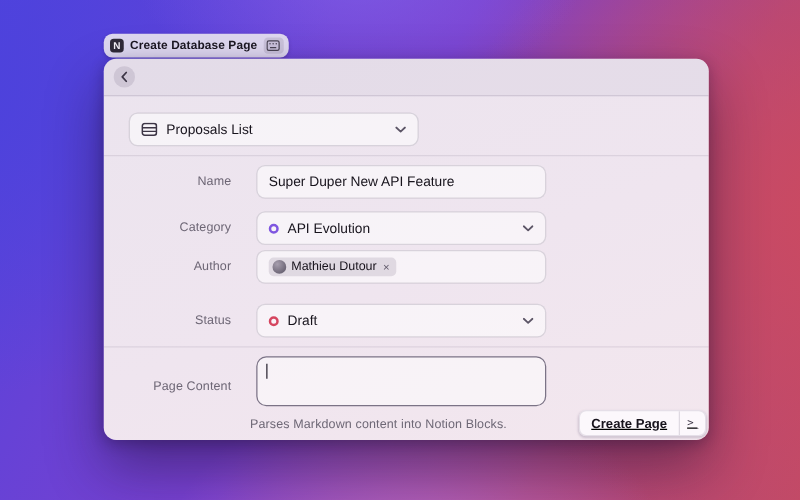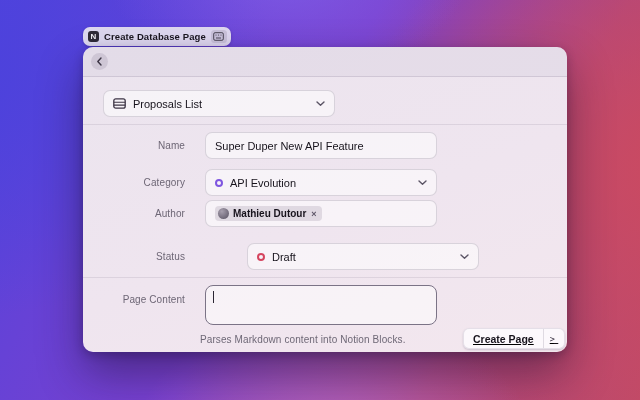--- a/index.html
+++ b/index.html
@@ -53,22 +53,22 @@
   }
 
   .divider { position:absolute; left:0; right:0; height:1px; background:rgba(60,45,80,.10); }
   .d1 { top:77px; } .d2 { top:230px; }
 
   .row { position:absolute; left:0; width:100%; display:flex; align-items:center; }
   .row-database { top:43px; height:27px; }
   .row-name     { top:85px; height:27px; }
   .row-category { top:122px; height:27px; }
   .row-author   { top:159px; height:15px; }
-  .row-status   { top:196px; height:27px;gap:42px; }
-  .row-content  { top:238px; align-items:flex-start; }
+  .row-status   { top:196px; height:27px; }
+  .row-content  { top:238px; align-items:center; }
 
   .flabel {
     width:102px; text-align:right; font-size:10px; color:#6d6675;
     flex:none; letter-spacing:.1px;
   }
   .row-content .flabel { padding-top:9px; }
 
   .control {
     margin-left:20px; width:232px; height:27px; border-radius:7px;
     background:rgba(255,255,255,.55); border:1px solid rgba(60,45,80,.17);
@@ -77,21 +77,21 @@
   }
   .select { cursor:pointer;text-align:right; }
   .select .chev { margin-left:auto; flex:none; display:flex; }
   input.control { font-family:"Liberation Sans", sans-serif; outline:none; }
 
   .ring { width:8px; height:8px; border-radius:50%; border:2.5px solid #7f56e0; flex:none; }
 
   .chip {
     display:inline-flex; align-items:center; gap:4px;
     background:rgba(60,45,80,.13); border-radius:4px; padding:2px 5px 2px 3px;
-    font-size:10px; font-weight:700; color:#17131c;
+    font-size:10px; font-weight:400; color:#17131c;
   }
   .avatar {
     width:11px; height:11px; border-radius:50%; flex:none;
     background:radial-gradient(circle at 35% 30%, #a79fae 0%, #6f6878 70%);
   }
   .chip-x { font-size:9px; color:#5c5566; cursor:pointer; padding-left:1px; }
 
   .textarea {
     margin-left:20px; width:232px; height:40px; border-radius:8px;
     background:rgba(255,255,255,.5); border:1px solid #7b7386; position:relative;

